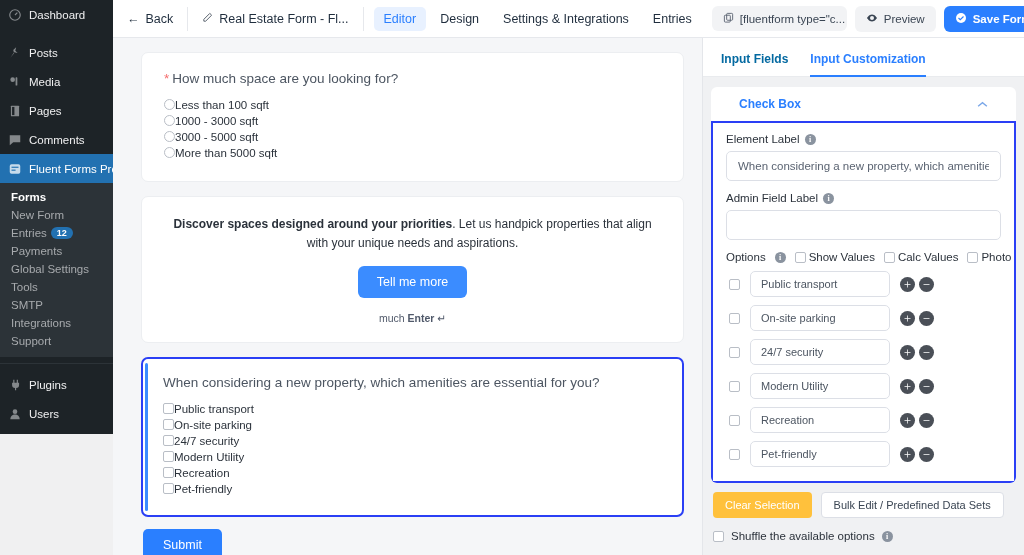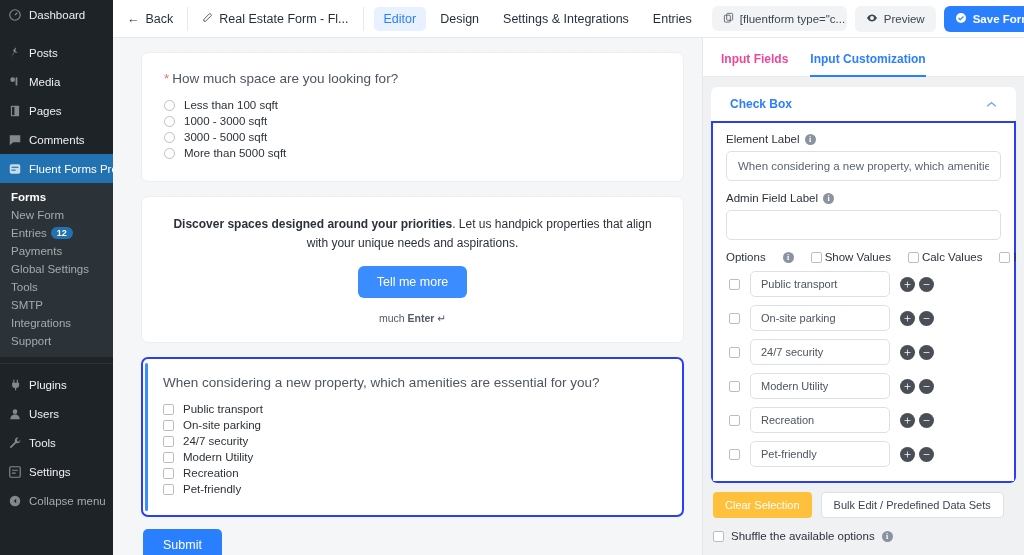--- a/index.html
+++ b/index.html
@@ -6,21 +6,21 @@
   html, body {
     width: 1024px; height: 555px;
     overflow: hidden;
     font-family: "Liberation Sans", sans-serif;
     background: #f0f0f1;
   }
   .app { position: relative; width: 1024px; height: 555px; display: flex; }
 
   
   .wp-sidebar {
-    width: 113px; height: 555px; background: #1d2327;
+    width: 113px; height: 434px; background: #1d2327;
     color: #c3c4c7; flex: 0 0 113px; position: relative;
     font-size: 11px; overflow: hidden;
   }
   .wp-item {
     display: flex; align-items: center; gap: 7px;
     height: 29px; padding: 0 7px; color: #f0f0f1;
     font-size: 11.5px; white-space: nowrap;
   }
   .wp-item .ic { width: 15px; height: 15px; flex: 0 0 15px; display: flex; align-items: center; justify-content: center; opacity: .75; }
   .wp-item .ic svg { width: 14px; height: 14px; fill: #a7aaad; }
@@ -87,21 +87,21 @@
   .canvas {
     flex: 1 1 auto; min-width: 0; overflow: hidden;
     padding: 14px 18px 0 28px;
   }
   .card {
     background: #fff; border-radius: 7px; border: 1px solid #eceef1;
     margin-bottom: 14px; padding: 18px 22px;
   }
   .q-label { font-size: 13.5px; color: #4c5561; margin-bottom: 13px; }
   .req-star { color: #f56c6c; margin-right: 3px; }
-  .opt-row { display: flex; align-items: flex-end; gap: 9px; margin-bottom: 4px; }
+  .opt-row { display: flex; align-items: flex-start; gap: 0; margin-bottom: 4px; }
   .radio {
     width: 11px; height: 11px; border: 1px solid #b9bec6;
     border-radius: 50%; flex: 0 0 11px; background: #fff;
   }
   .chk {
     width: 11px; height: 11px; border: 1px solid #b9bec6;
     border-radius: 2px; flex: 0 0 11px; background: #fff;
   }
   .opt-text { font-size: 11.5px; color: #2b323b; }
 
@@ -136,35 +136,35 @@
     width: 322px; flex: 0 0 322px; background: #f0f1f3;
     border-left: 1px solid #e4e6ea; display: flex; flex-direction: column;
     min-height: 0;
   }
   .rp-tabs {
     background: #fff; height: 39px; display: flex; align-items: flex-end;
     gap: 22px; padding: 0 18px; flex: 0 0 39px;
     border-bottom: 1px solid #e9ebee;
   }
   .rp-tab {
-    font-size: 12px; color: #ec4899; font-weight: bold;
+    font-size: 12px; color: #0369a1; font-weight: bold;
     padding-bottom: 10px; position: relative; white-space: nowrap;
   }
   .rp-tab.active { color: #2a7fff; }
   .rp-tab.active::after {
     content: ""; position: absolute; left: 0; right: 0; bottom: -1px;
     height: 2px; background: #2a7fff;
   }
   .rp-scroll { flex: 1 1 auto; overflow: hidden; padding: 10px 8px 0 8px; }
   .acc {
     background: #fff; border-radius: 6px; overflow: hidden;
   }
   .acc-head {
     display: flex; align-items: center; justify-content: space-between;
-    padding: 10px 19px; font-size: 12px; color: #2a7fff; font-weight: bold;
+    padding: 10px 28px; font-size: 12px; color: #2a7fff; font-weight: bold;
   }
   .chev { color: #7aa7e8; font-size: 11px; }
   .acc-body {
     border: 2px solid #2a3ff5; border-left: 2px solid #2a3ff5;
     padding: 10px 13px 12px 13px; background: #fff;
   }
   .fld-label {
     font-size: 11.5px; color: #2b323b; display: flex; align-items: center;
     gap: 5px; margin-bottom: 6px; font-weight: 500;
   }
@@ -174,21 +174,21 @@
     font-family: "Liberation Serif", serif; font-weight: bold; flex: 0 0 11px;
   }
   .inp {
     width: 100%; height: 30px; border: 1px solid #dcdfe6;
     border-radius: 5px; padding: 0 11px; font-size: 11.5px;
     color: #5b6472; background: #fff; font-family: inherit;
     margin-bottom: 11px;
   }
   .inp::placeholder { color: #6b7480; }
   .opts-head {
-    display: flex; align-items: flex-end; gap: 17px; margin-bottom: 8px;
+    display: flex; align-items: flex-end; gap: 9px; margin-bottom: 8px;
     font-size: 11.5px; color: #2b323b; font-weight: 500; white-space: nowrap;
   }
   .mini-chk { display: flex; align-items: center; gap: 3px; font-weight: normal; }
   .mini-box {
     width: 11px; height: 11px; border: 1px solid #b9bec6; border-radius: 2px;
     background: #fff; flex: 0 0 11px;
   }
   .opt-line { display: flex; align-items: center; gap: 10px; margin-bottom: 8px; }
   .opt-line .mini-box { margin-left: 3px; }
   .opt-inp {

